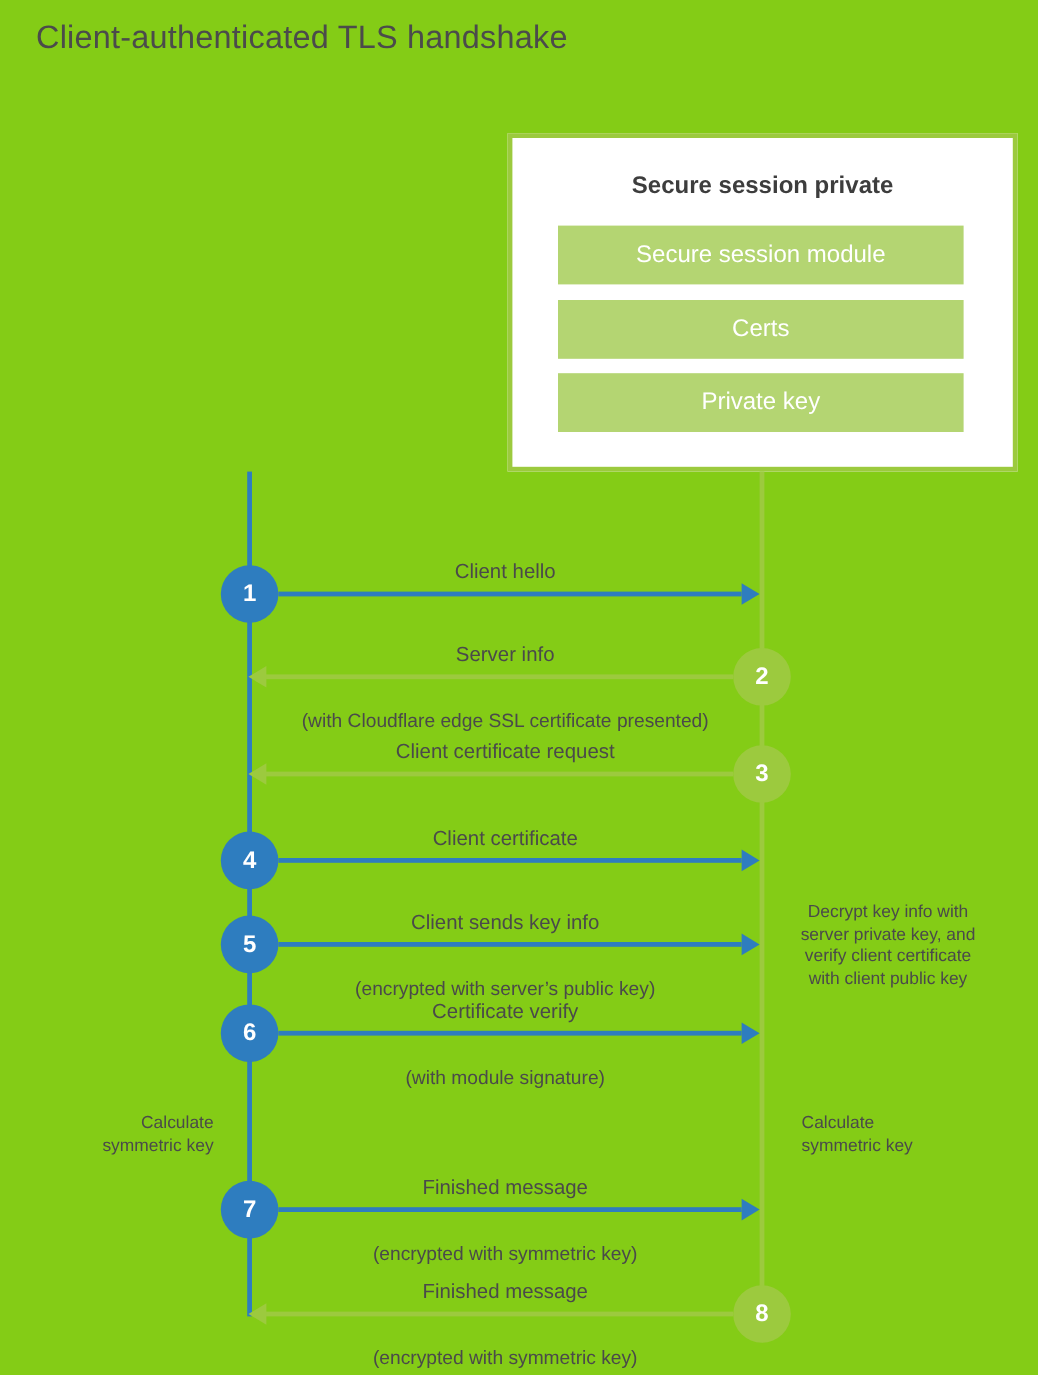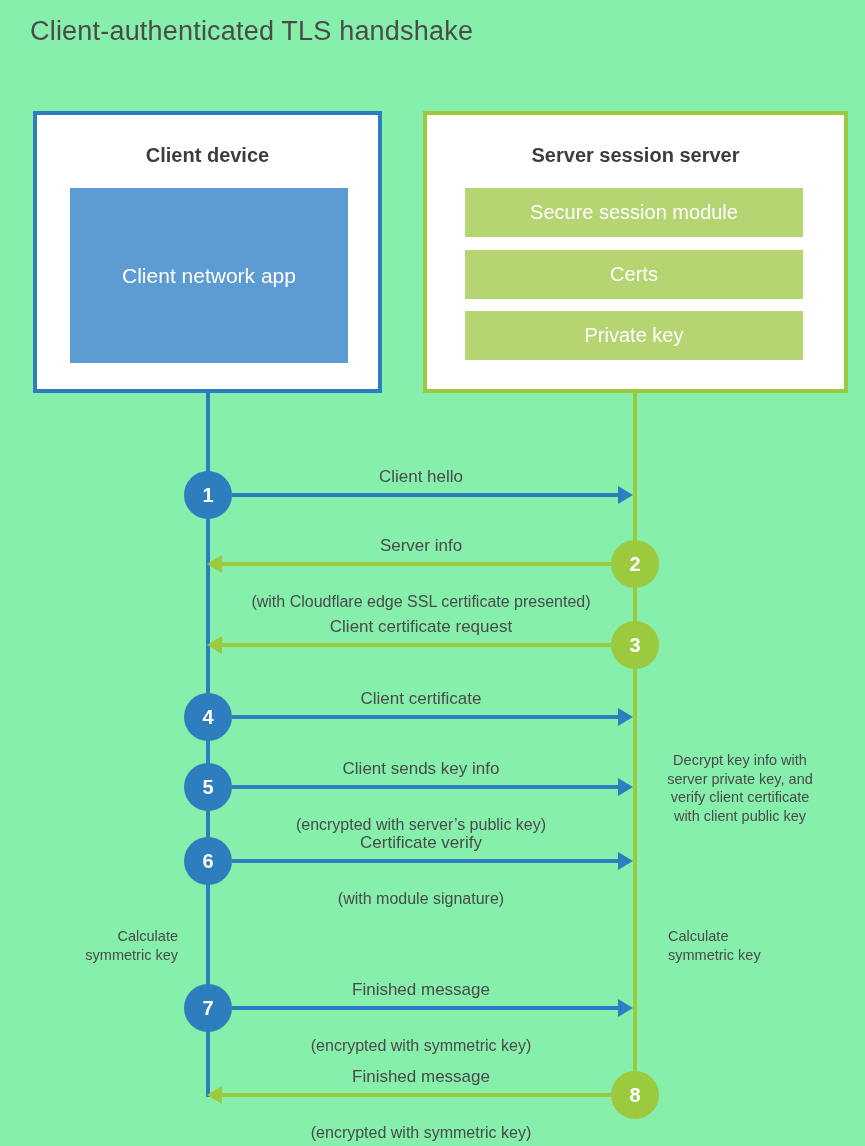--- a/index.html
+++ b/index.html
@@ -1,17 +1,17 @@
 <!DOCTYPE html>
 <html><head>
 <meta charset="utf-8">
 <style>
   html,body{margin:0;padding:0;background:#ffffff;}
   body{font-family:"Liberation Sans","DejaVu Sans",sans-serif;}
-  .canvas{position:relative;width:865px;height:1146px;background:#86efac;overflow:hidden;color:#4a4a4a;}
+  .canvas{position:relative;width:865px;height:1146px;background:#84cc16;overflow:hidden;color:#4a4a4a;}
 
   .page-title{position:absolute;left:30px;top:16px;margin:0;font-size:27px;font-weight:300;color:#4b4b4b;letter-spacing:.2px;}
 
   .actor{position:absolute;top:111px;height:282px;background:#ffffff;box-sizing:border-box;}
   .actor.client{left:33px;width:349px;border:4px solid #2e7dbf;}
   .actor.server{left:423px;width:425px;border:4px solid #9cca3e;}
   .actor-title{margin-top:29px;text-align:center;font-size:20px;font-weight:700;color:#3d3d3d;}
 
   .app-box{position:absolute;left:33px;top:73px;width:278px;height:175px;background:#5d9bd3;color:#ffffff;display:flex;align-items:center;justify-content:center;text-align:center;font-size:21px;}
   .app-box span{max-width:180px;line-height:1.5;}
@@ -41,29 +41,23 @@
   .note.calc-left{left:56px;top:927px;width:122px;text-align:right;}
   .note.calc-right{left:668px;top:927px;width:130px;text-align:left;}
 </style>
 </head>
 <body>
 
 <div class="canvas">
 
   <h1 class="page-title">Client-authenticated TLS handshake</h1>
 
-  <div class="actor client">
-    <div class="actor-title">Client device</div>
-    <div class="app-box">
-      <span>Client network app</span>
-    </div>
-  </div>
 
   <div class="actor server">
-    <div class="actor-title">Server session server</div>
+    <div class="actor-title">Secure session private</div>
     <div id="modules">
         <div class="module-row" style="top:73px">Secure session module</div>
         <div class="module-row" style="top:135px">Certs</div>
         <div class="module-row" style="top:196px">Private key</div>
       </div>
   </div>
 
   <div class="lifeline blue"></div>
   <div class="lifeline green"></div>
 

